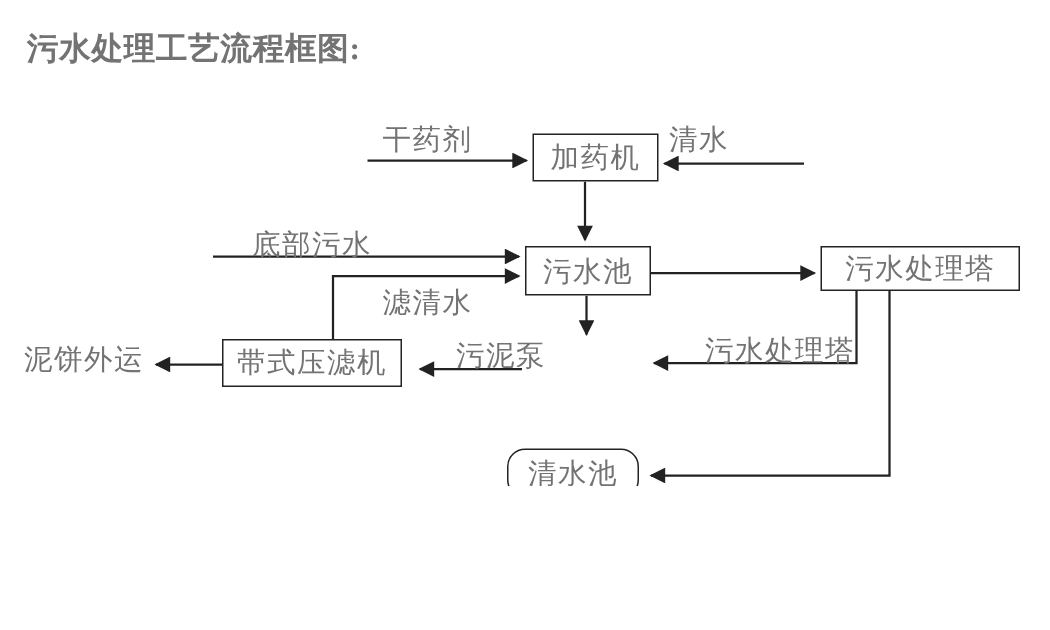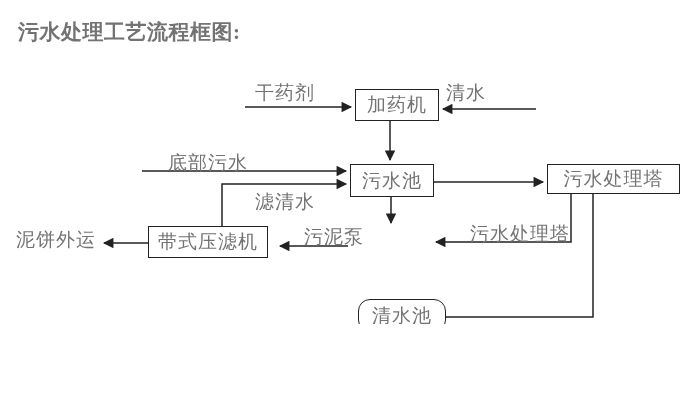--- a/index.html
+++ b/index.html
@@ -50,21 +50,21 @@
     letter-spacing: 1px;
     text-align: left;
     white-space: nowrap;
   }
   
   .n-dosing      { left: 355px; top:  89px; width:  84px; height: 32px; text-align: right; }
   .n-sewage      { left: 350px; top: 164px; width:  84px; height: 33px; }
   .n-tower       { left: 547px; top: 164px; width: 133px; height: 30px; text-align: right; }
   .n-sludge      { left: 348px; top: 227px; width:  84px; height: 31px; }
   .n-belt        { left: 148px; top: 226px; width: 120px; height: 32px; }
-  .n-clear       { left: 358px; top: 299px; width:  88px; height: 33px; border-radius: 12px; }
+  .n-clear       { left: 338px; top: 299px; width:  88px; height: 33px; border-radius: 12px; }
   
   .l-dry         { left: 255px; top:  80px; width: 66px; }
   .l-clearwater  { left: 446px; top:  80px; width: 52px; }
   .l-sandwash    { left: 168px; top: 150px; width: 84px; }
   .l-sewagepump  { left: 450px; top: 149px; width: 64px; }
   .l-filtered    { left: 255px; top: 189px; width: 64px; }
   .l-sludgepump  { left: 280px; top: 224px; width: 64px; margin-left: 24px; }
   .l-bottom      { left: 470px; top: 221px; width: 84px; }
   .l-mudcake     { left:  16px; top: 227px; width: 86px; }
   .l-recycle     { left: 262px; top: 363px; width: 88px; }

